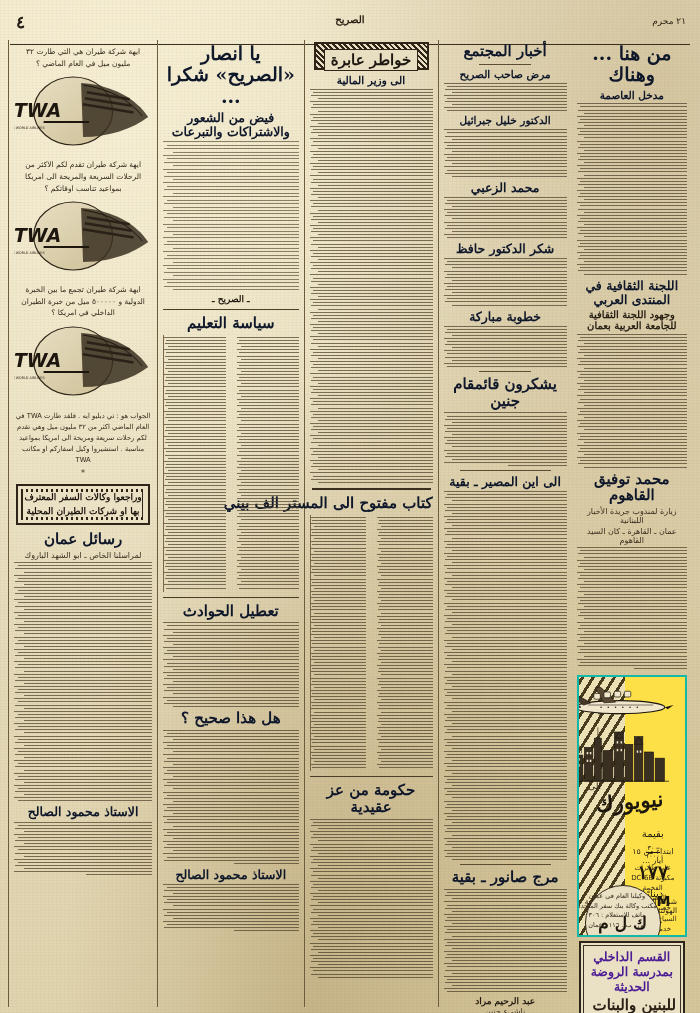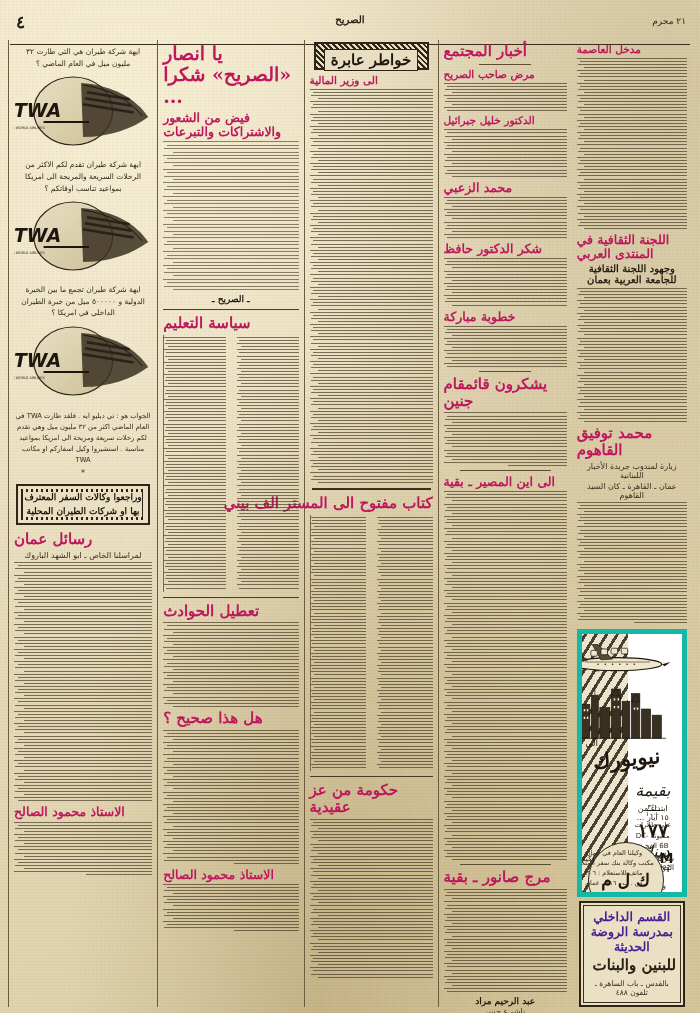--- a/index.html
+++ b/index.html
@@ -47,21 +47,21 @@
        border-left:1px solid #6d5c3c;}
   .col:last-child{border-left:none;}
   .c1{width:17.6%;}  
   .c2{width:19.6%;}  
   .c3{width:19.6%;}  
   .c4{width:21.4%;}  
   .c5{width:21.8%;}  
 
   
   .hl{font-family:"DejaVu Serif","Liberation Serif",serif;font-weight:bold;
-      text-align:left;color:#be185d;line-height:1.12;}
+      text-align:center;color:#0f172a;line-height:1.12;}
   .hl-xl{font-size:19px;letter-spacing:-.3px;margin:3px 0 4px;}
   .hl-lg{font-size:15px;margin:3px 0 3px;}
   .hl-md{font-size:12.5px;margin:4px 0 2px;}
   .hl-sm{font-size:10.5px;margin:4px 0 2px;}
   .sub{font-family:"DejaVu Serif","Liberation Serif",serif;font-size:10px;
        text-align:center;font-weight:bold;color:#2a2116;margin:0 0 3px;}
   .byline{font-size:8px;text-align:center;color:#3a2f20;margin:2px 0;}
   .sig{font-size:9px;text-align:center;font-weight:bold;
        font-family:"DejaVu Serif","Liberation Serif",serif;margin-top:4px;color:#241c12;}
   .sig2{font-size:8px;text-align:center;color:#3a2f20;margin-top:1px;}
@@ -98,42 +98,42 @@
   }
   .ornbox span{
     display:inline-block;background:#e8dfc2;padding:1px 6px;
     font-family:"DejaVu Serif","Liberation Serif",serif;font-weight:bold;
     font-size:15px;color:#1d1710;line-height:18px;
     border:1px solid #2e2518;
   }
 
   
   .klm-ad{
-    position:relative;margin:6px 0 4px;border:5px solid #14b8a6;
-    background:#ffffff;height:258px;overflow:hidden;
+    position:relative;margin:6px 0 4px;border:2px solid #14b8a6;
+    background:#fde047;height:258px;overflow:hidden;
   }
   .klm-stripes{
     position:absolute;left:0;top:0;width:46px;height:100%;
     background:repeating-linear-gradient(-58deg,#2f2619 0 3px,#eae0c4 3px 9px);
     opacity:.88;
   }
   .klm-plane{position:absolute;right:10px;top:6px;width:116px;height:44px;}
   .klm-city{position:absolute;right:16px;top:44px;width:100px;height:62px;}
   .klm-to{position:absolute;right:84px;top:104px;font-size:9px;
           font-family:"DejaVu Serif","Liberation Serif",serif;color:#241c12;}
   .klm-ny{position:absolute;right:22px;top:112px;font-size:21px;font-weight:bold;
           font-family:"DejaVu Serif","Liberation Serif",serif;color:#1c160e;
           letter-spacing:1px;transform:rotate(-5deg);}
   .klm-price-row{position:absolute;right:10px;left:52px;top:146px;text-align:center;
                  font-family:"DejaVu Serif","Liberation Serif",serif;color:#1c160e;}
   .klm-amount{font-size:19px;font-weight:bold;vertical-align:middle;}
   .klm-frac{display:inline-block;font-size:6.5px;line-height:1.05;vertical-align:middle;
             margin:0 2px;text-align:center;}
   .klm-frac b{display:block;border-bottom:1px solid #1c160e;font-weight:normal;}
-  .klm-cur,.klm-val{font-size:16px;vertical-align:middle;font-style:italic;}
+  .klm-cur,.klm-val{font-size:10px;vertical-align:middle;}
   .klm-tag{position:absolute;right:10px;left:52px;top:170px;text-align:center;font-size:8px;color:#2c2317;}
   .klm-bullets{position:absolute;right:8px;left:50px;top:186px;font-size:7px;color:#332a1c;line-height:1.45;text-align:center;}
   .klm-brand{position:absolute;left:56px;top:216px;font-size:14px;font-weight:bold;
              font-family:"DejaVu Sans","Liberation Sans",sans-serif;letter-spacing:1px;color:#1c160e;}
   .klm-brandar{position:absolute;right:8px;top:220px;font-size:7.5px;color:#2c2317;}
   .klm-logo{position:absolute;left:6px;bottom:-26px;width:74px;height:74px;border:1.6px solid #2f2619;
             border-radius:50%;background:#eae0c4;display:flex;align-items:center;justify-content:center;}
   .klm-logo span{font-family:"DejaVu Serif","Liberation Serif",serif;font-size:17px;font-weight:bold;color:#1c160e;}
   .klm-addr{position:absolute;right:8px;bottom:4px;width:120px;font-size:6.5px;color:#332a1c;line-height:1.5;text-align:center;}
 
@@ -1328,20 +1328,21 @@
           <i></i>
           <i></i>
         <i></i>
           <i></i>
           <i></i>
           <i></i>
       </div>
     </div>
 
     <div class="col c1" style="order:1">
+      <div class="hl hl-xl">من هنا ... وهناك</div>
       <div class="hl hl-sm">مدخل العاصمة</div>
       <div class="body dense">
         <i></i>
           <i></i>
           <i></i>
           <i></i>
           <i></i>
           <i></i>
           <i></i>
           <i></i>

